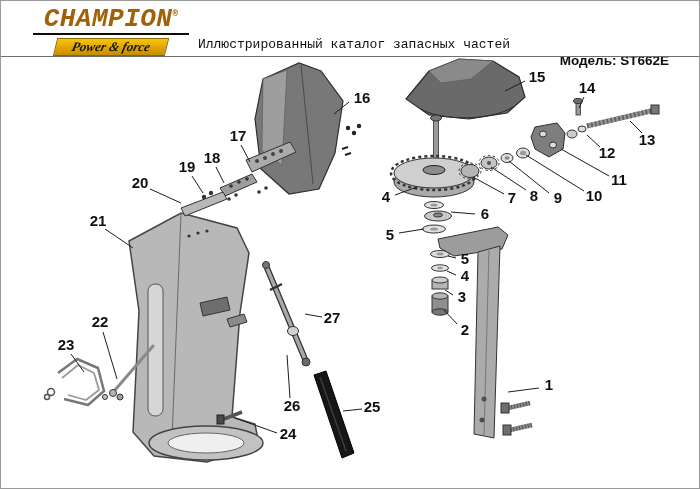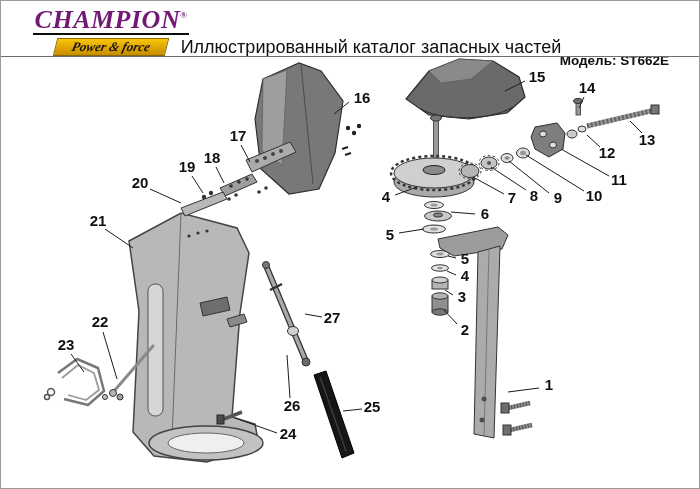--- a/index.html
+++ b/index.html
@@ -2,29 +2,29 @@
 <html><head>
 <meta charset="utf-8">
 <style>
   * { margin:0; padding:0; box-sizing:border-box; }
   html,body { width:700px; height:489px; }
   body { font-family:"Liberation Sans", sans-serif; background:#ffffff; }
   .page { position:relative; width:700px; height:489px; background:#fff; border:1px solid #9a9a9a; overflow:hidden; }
   .header-rule { position:absolute; top:55px; left:0; width:100%; border-top:1px solid #6e6e6e; }
 
   .logo { position:absolute; top:5px; left:26px; width:168px; text-align:center; }
-  .logo-brand { display:inline-block; font-family:Liberation Serif, serif; font-weight:700; font-style:italic;
-                font-size:26px; letter-spacing:.5px; color:#701a75; line-height:1.05; white-space:nowrap; }
+  .logo-brand { display:inline-block; font-family:Liberation Mono, monospace; font-weight:700; font-style:italic;
+                font-size:26px; letter-spacing:.5px; color:#a16207; line-height:1.05; white-space:nowrap; }
   .logo-brand sup { font-size:9px; font-style:normal; vertical-align:super; }
   .logo-rule { border-top:2px solid #0c0c0c; margin:0 6px 2px 6px; }
   .logo-tagline { display:inline-block; background:linear-gradient(180deg,#f7c608 0%,#e0a400 55%,#c68e00 100%);
                   color:#141414; font-family:"Liberation Serif", serif; font-style:italic; font-weight:700;
                   font-size:13px; line-height:1.25; padding:0 16px; transform:skewX(-14deg);
                   border:1px solid #8a6a00; }
-  .page-title { position:absolute; top:36px; left:370px; transform:translateX(-50%); font-size:18px; color:#101010; white-space:nowrap; }
+  .page-title { position:absolute; top:36px; left:353px; transform:translateX(-50%); font-size:13px; color:#101010; white-space:nowrap;font-family:Liberation Mono, monospace; }
   .model { position:absolute; top:52px; right:30px; font-size:13.5px; font-weight:700; color:#101010; white-space:nowrap; }
 
   svg.diagram { position:absolute; left:0; top:0; width:700px; height:489px; }
   .callout { font-family:"Liberation Sans", sans-serif; font-size:15px; font-weight:700; fill:#101010;
              text-anchor:middle; dominant-baseline:middle; }
   .leader { stroke:#1c1c1c; stroke-width:1; }
 </style>
 </head>
 <body>
 

